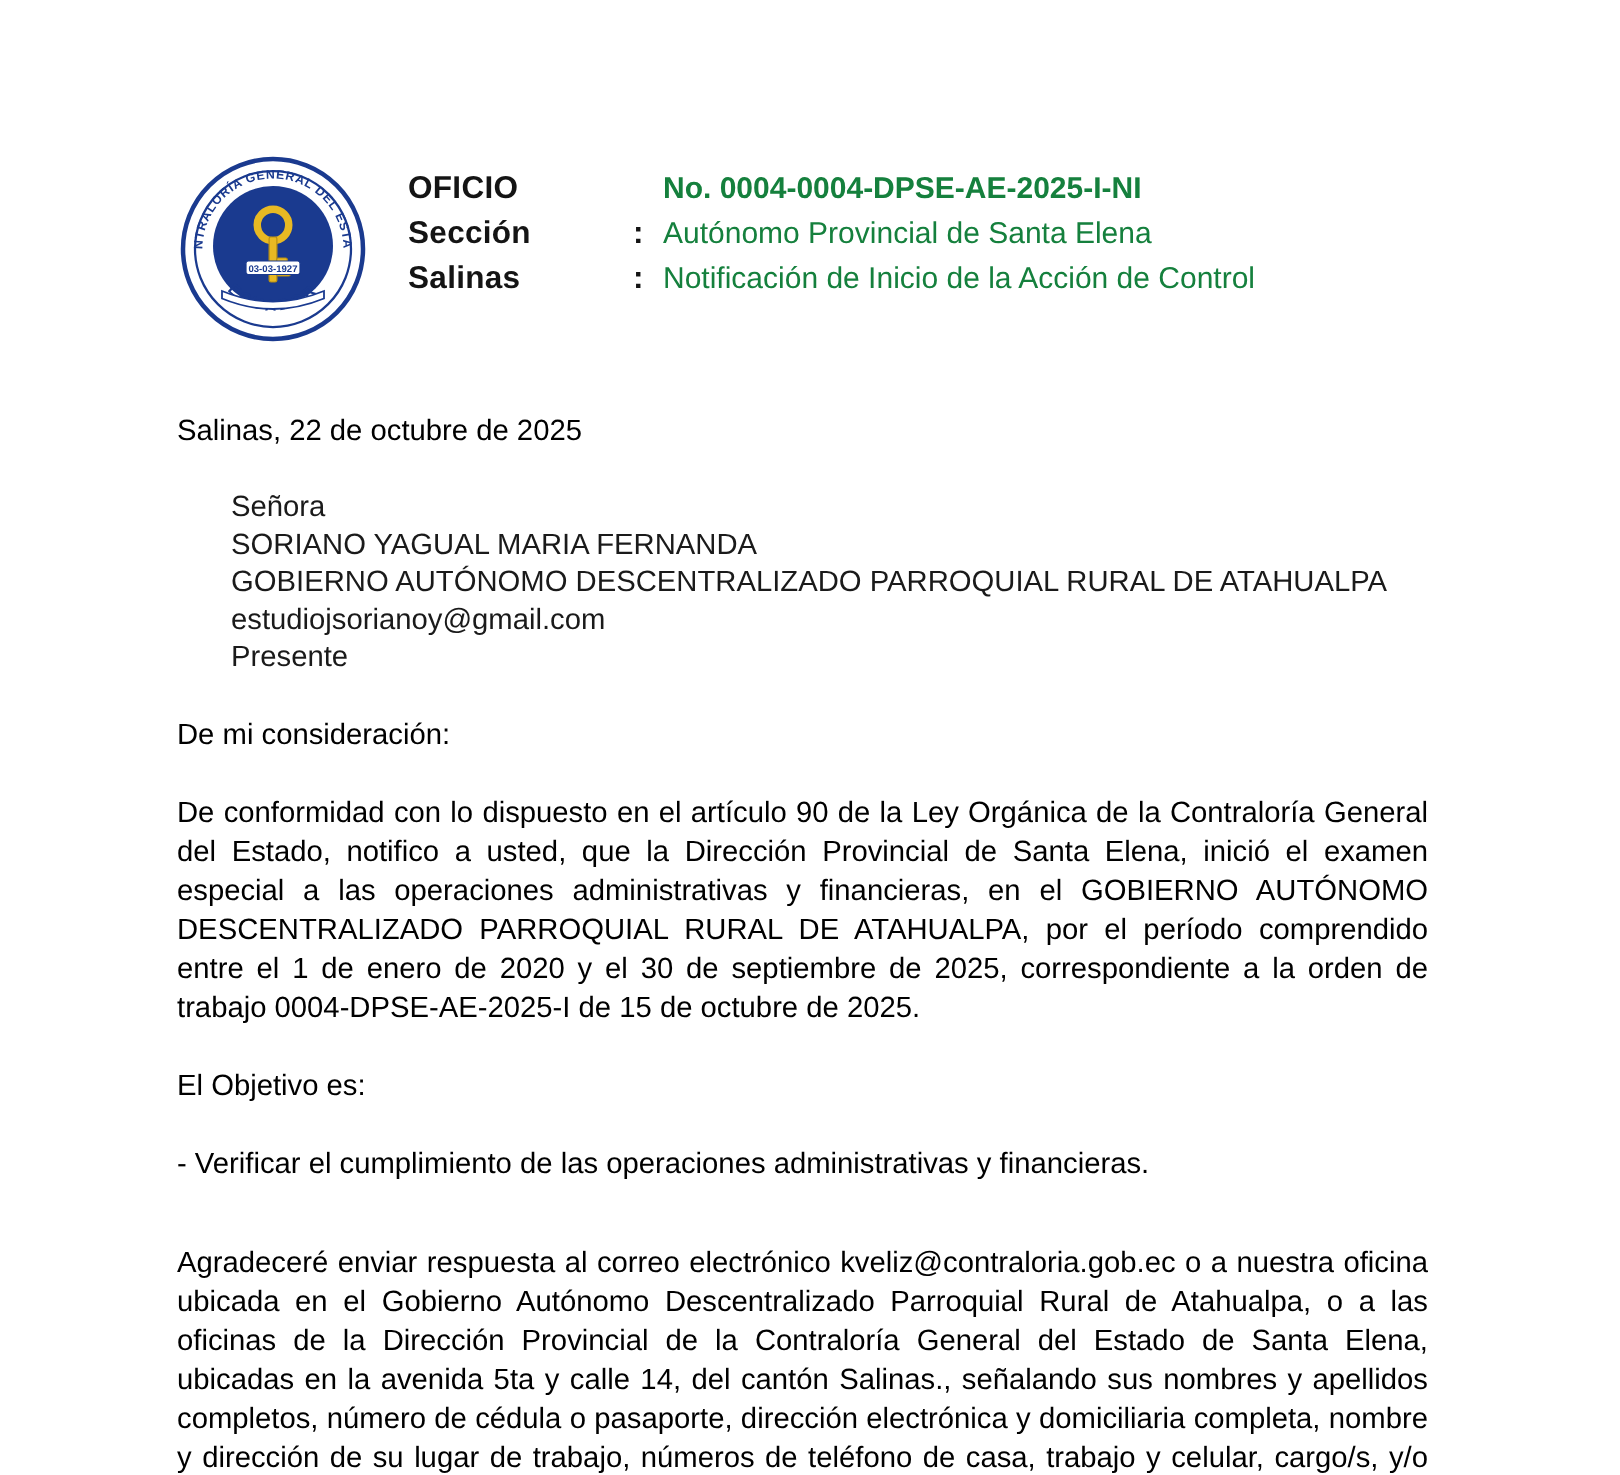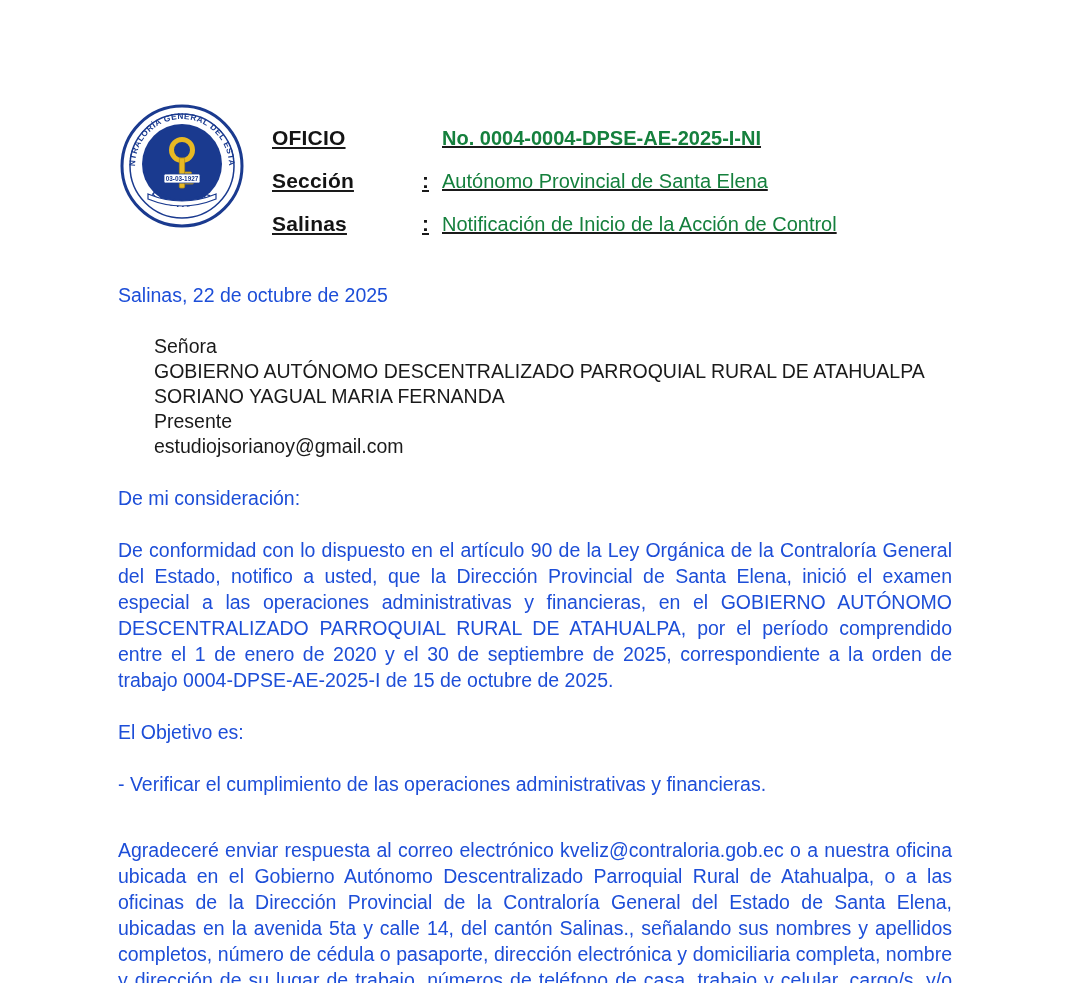--- a/index.html
+++ b/index.html
@@ -31,26 +31,25 @@
   }
   .seal {
     width: 128px;
     height: 128px;
     flex: 0 0 128px;
     position: relative;
     margin-top: -2px;
   }
   .header-fields {
     margin-left: 26px;
-    margin-top: 20px;
+    margin-top: 8px;
     display: grid;
     grid-template-columns: 150px 20px auto;
-    row-gap: 15px;
+    row-gap: 2px;
     align-items: baseline;
-    text-decoration: underline;
   }
   .hf-label {
     font-weight: bold;
     font-size: 21px;
     letter-spacing: 0.2px;
     color: #141414;
     line-height: 28px;
   }
   .hf-colon {
     font-weight: bold;
@@ -68,21 +67,21 @@
   }
 
   
   .body-block {
     padding: 0 128px 0 118px;
     margin-top: 44px;
   }
   .para {
     font-size: 19.5px;
     line-height: 26px;
-    color: #1d4ed8;
+    color: #000000;
     margin: 0 0 0 0;
   }
   .spacer-md { height: 26px; }
   .spacer-lg { height: 40px; }
   .justify {
     text-align: justify;
     text-justify: inter-word;
   }
   .addr-line {
     font-size: 19.5px;
@@ -142,24 +141,24 @@
   </div>
 
   <div class="body-block">
 
     <div class="para">Salinas, 22 de octubre de 2025</div>
 
     <div class="spacer-md"></div>
 
     <div>
       <div class="addr-line">Señora</div>
+      <div class="addr-line">SORIANO YAGUAL MARIA FERNANDA</div>
       <div class="addr-line">GOBIERNO AUTÓNOMO DESCENTRALIZADO PARROQUIAL RURAL DE ATAHUALPA</div>
-      <div class="addr-line">SORIANO YAGUAL MARIA FERNANDA</div>
+      <div class="addr-line">estudiojsorianoy@gmail.com</div>
       <div class="addr-line">Presente</div>
-      <div class="addr-line">estudiojsorianoy@gmail.com</div>
     </div>
 
     <div class="spacer-md"></div>
 
     <div class="para">De mi consideración:</div>
 
     <div class="spacer-md"></div>
 
     <div class="para justify">De conformidad con lo dispuesto en el artículo 90 de la Ley Orgánica de la Contraloría General del Estado, notifico a usted, que la Dirección Provincial de Santa Elena, inició el examen especial a las operaciones administrativas y financieras, en el GOBIERNO AUTÓNOMO DESCENTRALIZADO PARROQUIAL RURAL DE ATAHUALPA, por el período comprendido entre el 1 de enero de 2020 y el 30 de septiembre de 2025, correspondiente a la orden de trabajo 0004-DPSE-AE-2025-I de 15 de octubre de 2025.</div>
 

